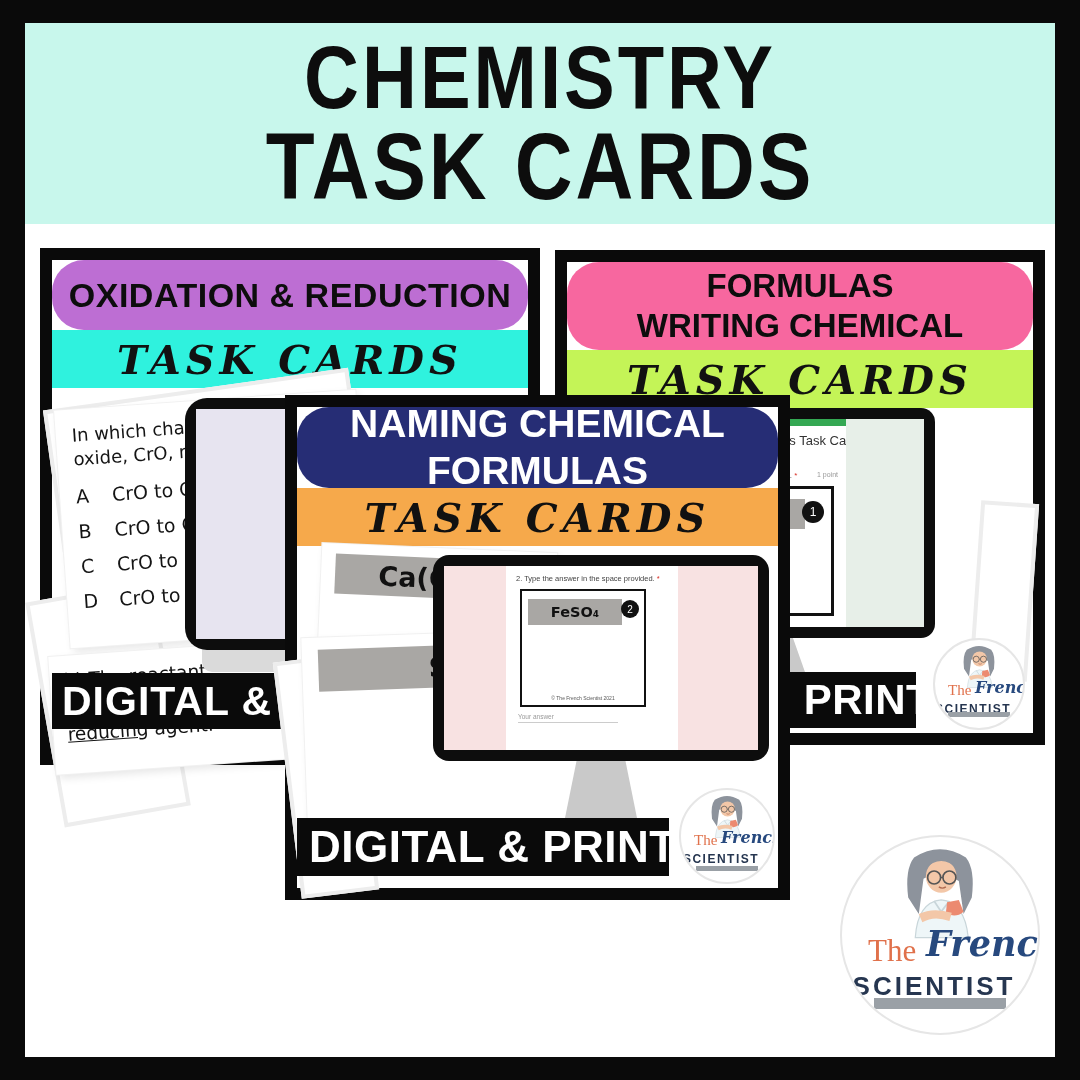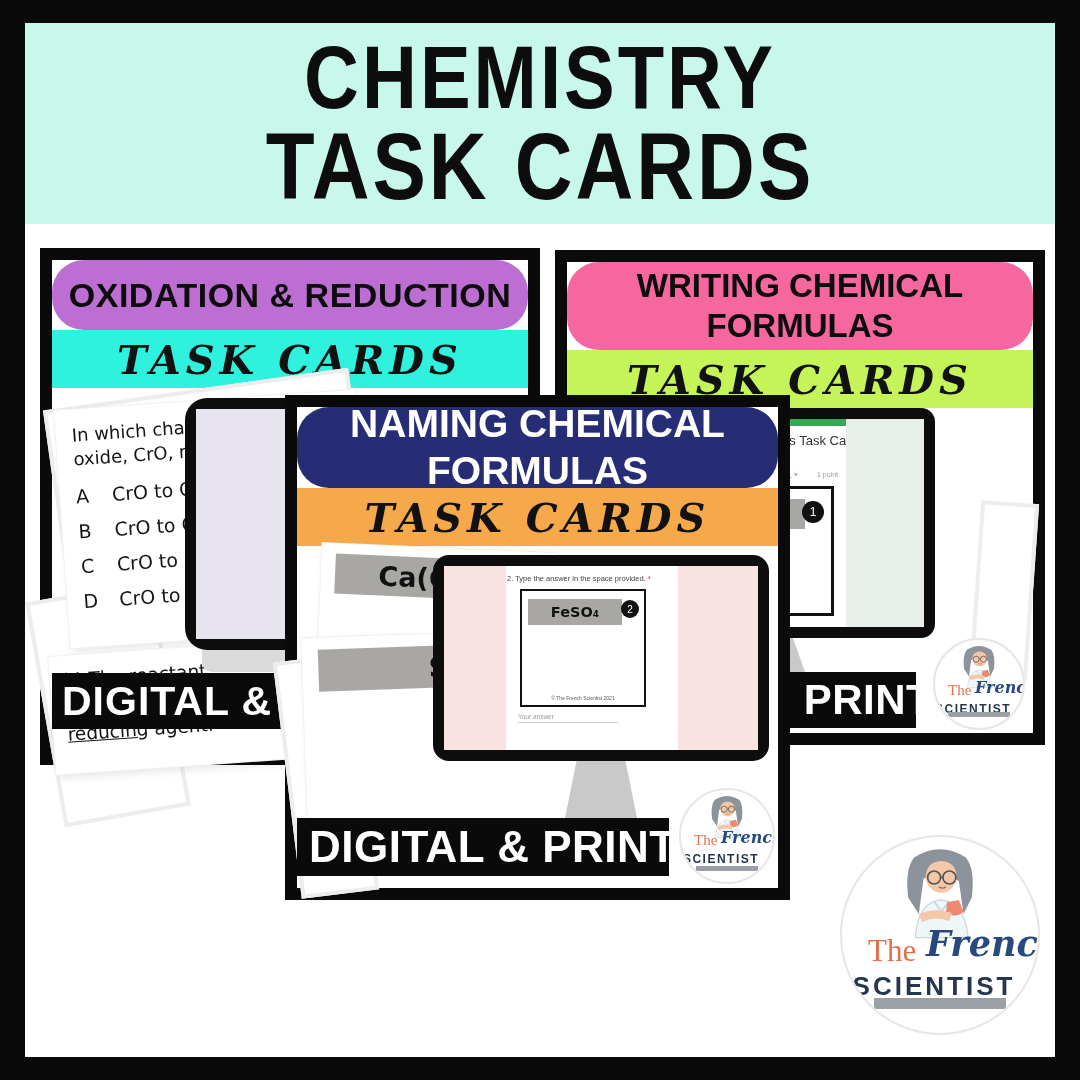--- a/index.html
+++ b/index.html
@@ -74,21 +74,21 @@
   .red{color:#d93025;}
   .chip-card{border:3px solid #111;position:relative;background:#fff;box-sizing:border-box;}
   .chip-right{width:188px;height:130px;margin:6px 0 0 12px;}
   .chip-band-r{margin:10px 26px 0 14px;height:30px;font-size:16px;}
   .chip-num{position:absolute;border-radius:50%;background:#111;color:#fff;display:flex;align-items:center;justify-content:center;}
   .num-r{right:7px;top:12px;width:22px;height:22px;font-size:12px;}
   .chip-copy{position:absolute;bottom:4px;width:100%;text-align:center;font-size:5px;color:#555;}
   .your-answer{font-size:7.5px;color:#999;margin:8px 0 0 12px;width:120px;border-bottom:1px solid #ccc;padding-bottom:2px;}
 
   .mon-center{left:136px;top:148px;width:336px;height:206px;border-radius:16px;}
-  .form-q-row.small{font-size:7.5px;padding:8px 8px 0 1px;gap:23px;}
+  .form-q-row.small{font-size:7.5px;padding:8px 8px 0 10px;gap:23px;}
   .chip-center{width:126px;height:118px;margin:6px 0 0 14px;border-width:2.5px;}
   .chip-band-c{margin:8px 22px 0 6px;height:26px;font-size:14.5px;}
   .num-c{right:5px;top:9px;width:18px;height:18px;font-size:10px;}
   .your-answer.small{font-size:6.5px;margin-top:6px;width:100px;}
 
   .stand-neck{position:absolute;background:#c9c9c9;}
   .neck-center{left:268px;top:354px;width:72px;height:57px;clip-path:polygon(16% 0,84% 0,100% 100%,0 100%);}
   .neck-right{left:152px;top:376px;width:86px;height:34px;clip-path:polygon(14% 0,86% 0,100% 100%,0 100%);}
 
   
@@ -185,22 +185,22 @@
         </div>
       </div>
     </div>
     <div class="chin"></div>
 
     <div class="banner banner-left">DIGITAL &amp; PRINT</div>
   </div>
 
   <div class="card card-right">
     <div class="hdr hdr-right">
+      <div>FORMULAS</div>
       <div>WRITING CHEMICAL</div>
-      <div>FORMULAS</div>
     </div>
     <div class="script-band band-right">TASK CARDS</div>
 
     <div class="ghost" style="left:408px;top:240px;width:50px;height:170px;transform:rotate(4deg);"></div>
 
     <div class="monitor mon-right">
       <div class="screen-flex">
         <div class="col-mint" style="width:48px;"></div>
         <div class="form-panel">
           <div class="form-green"></div>

